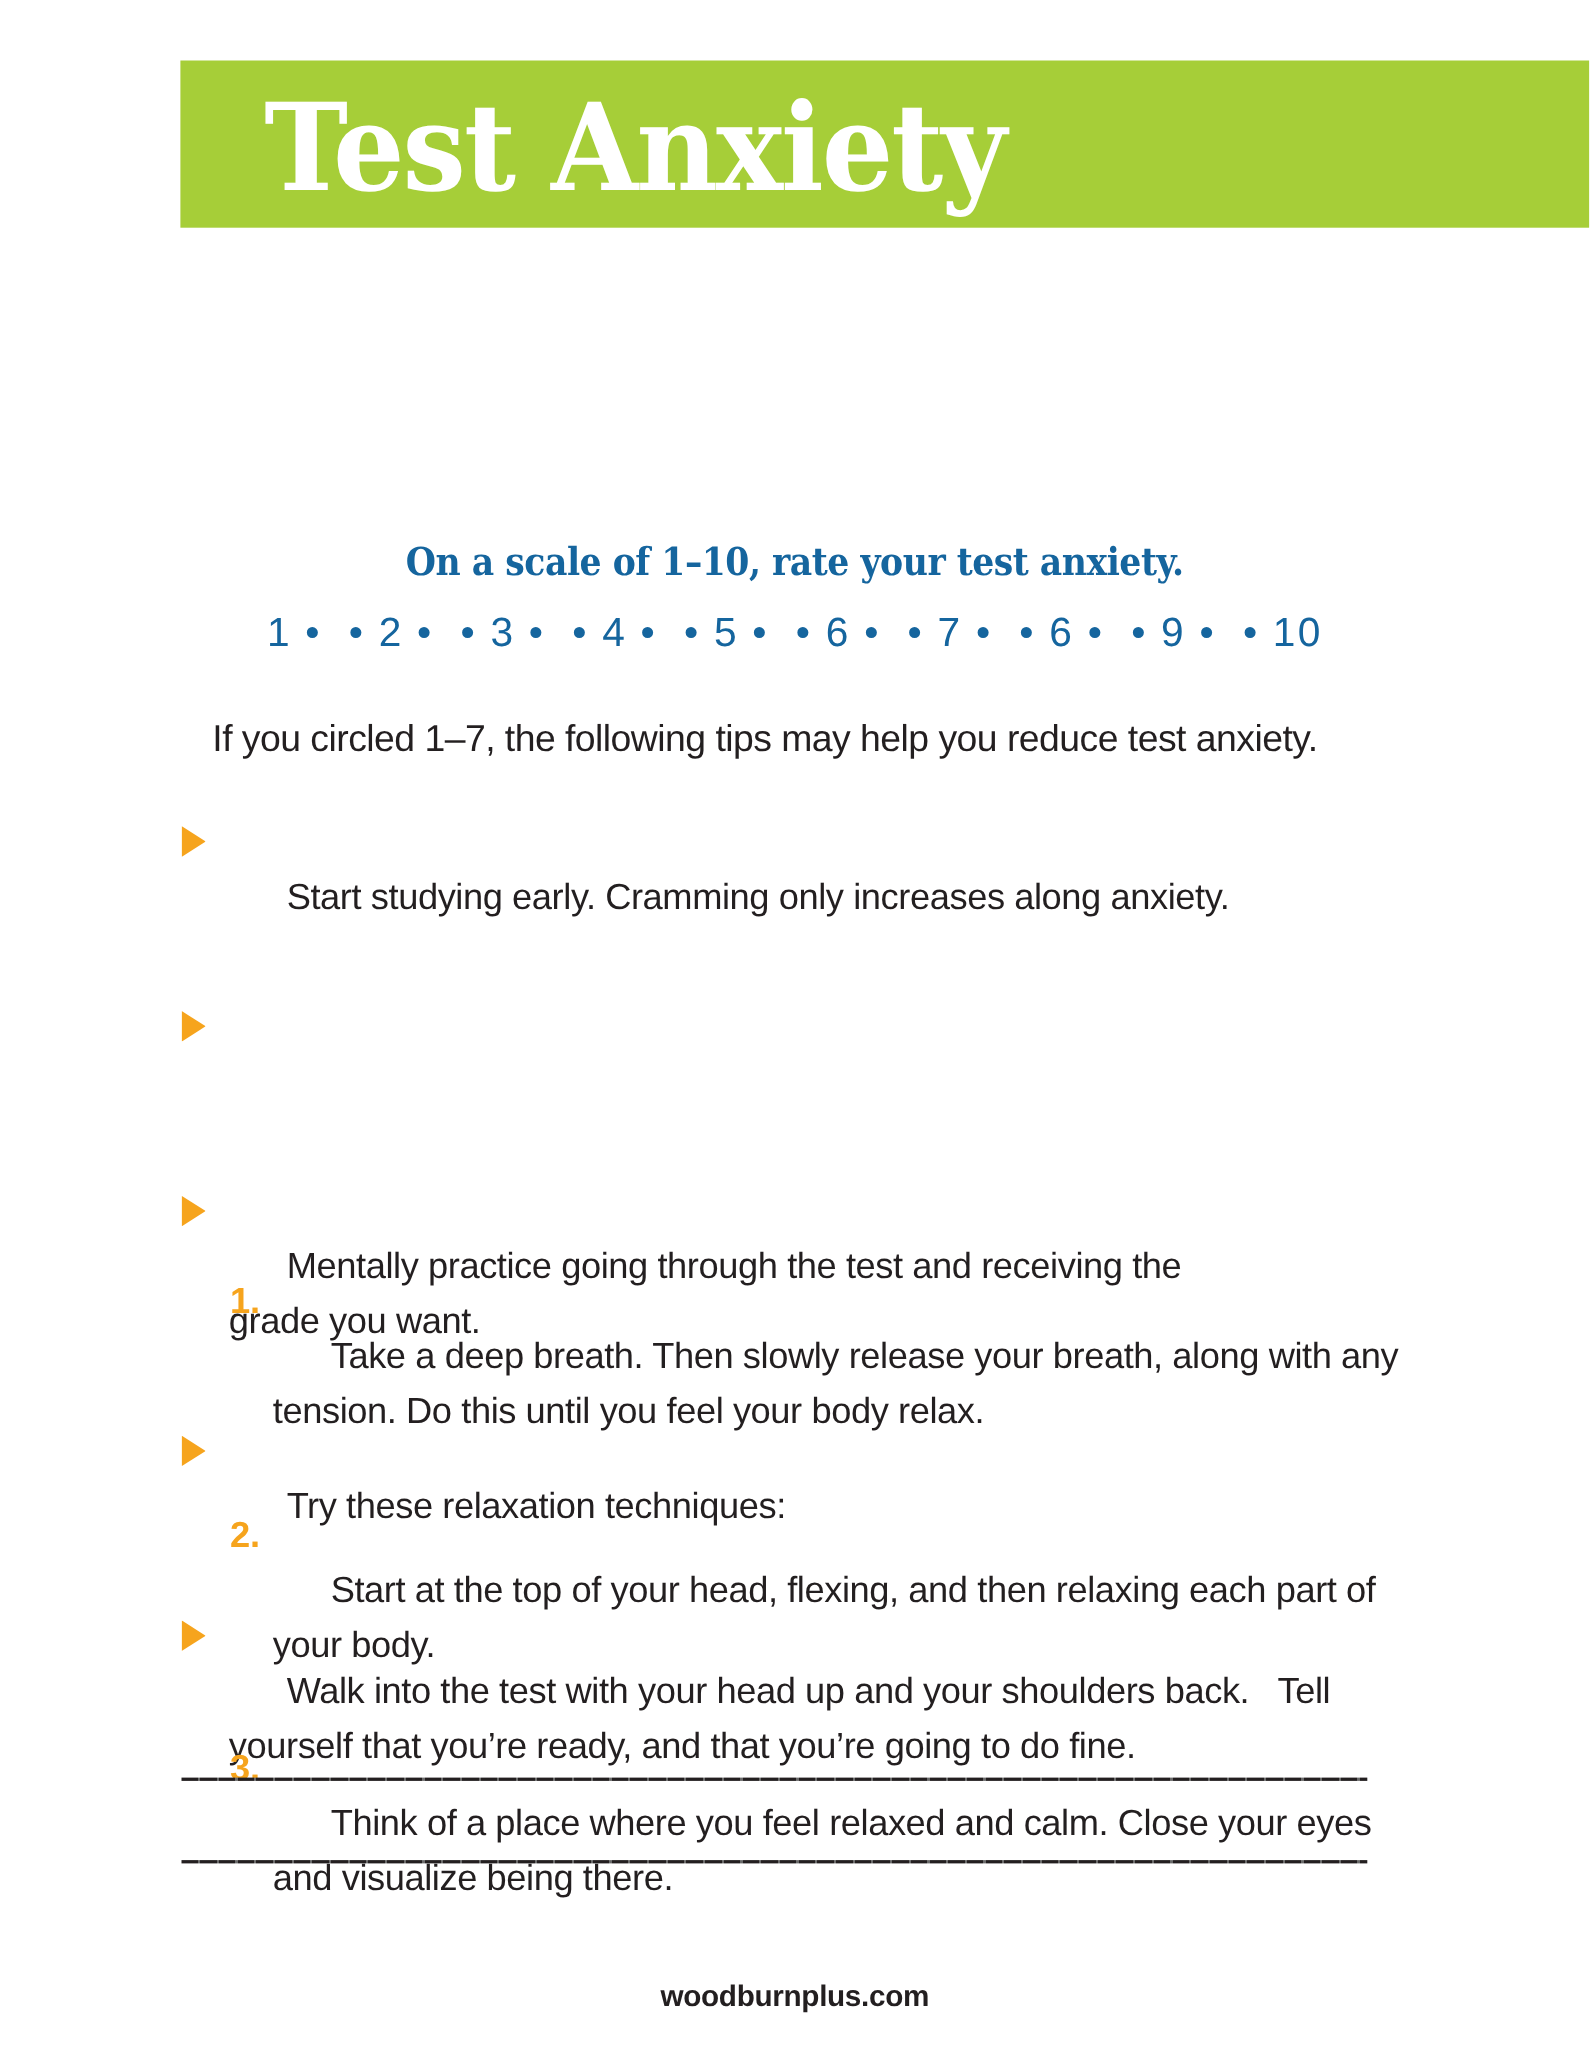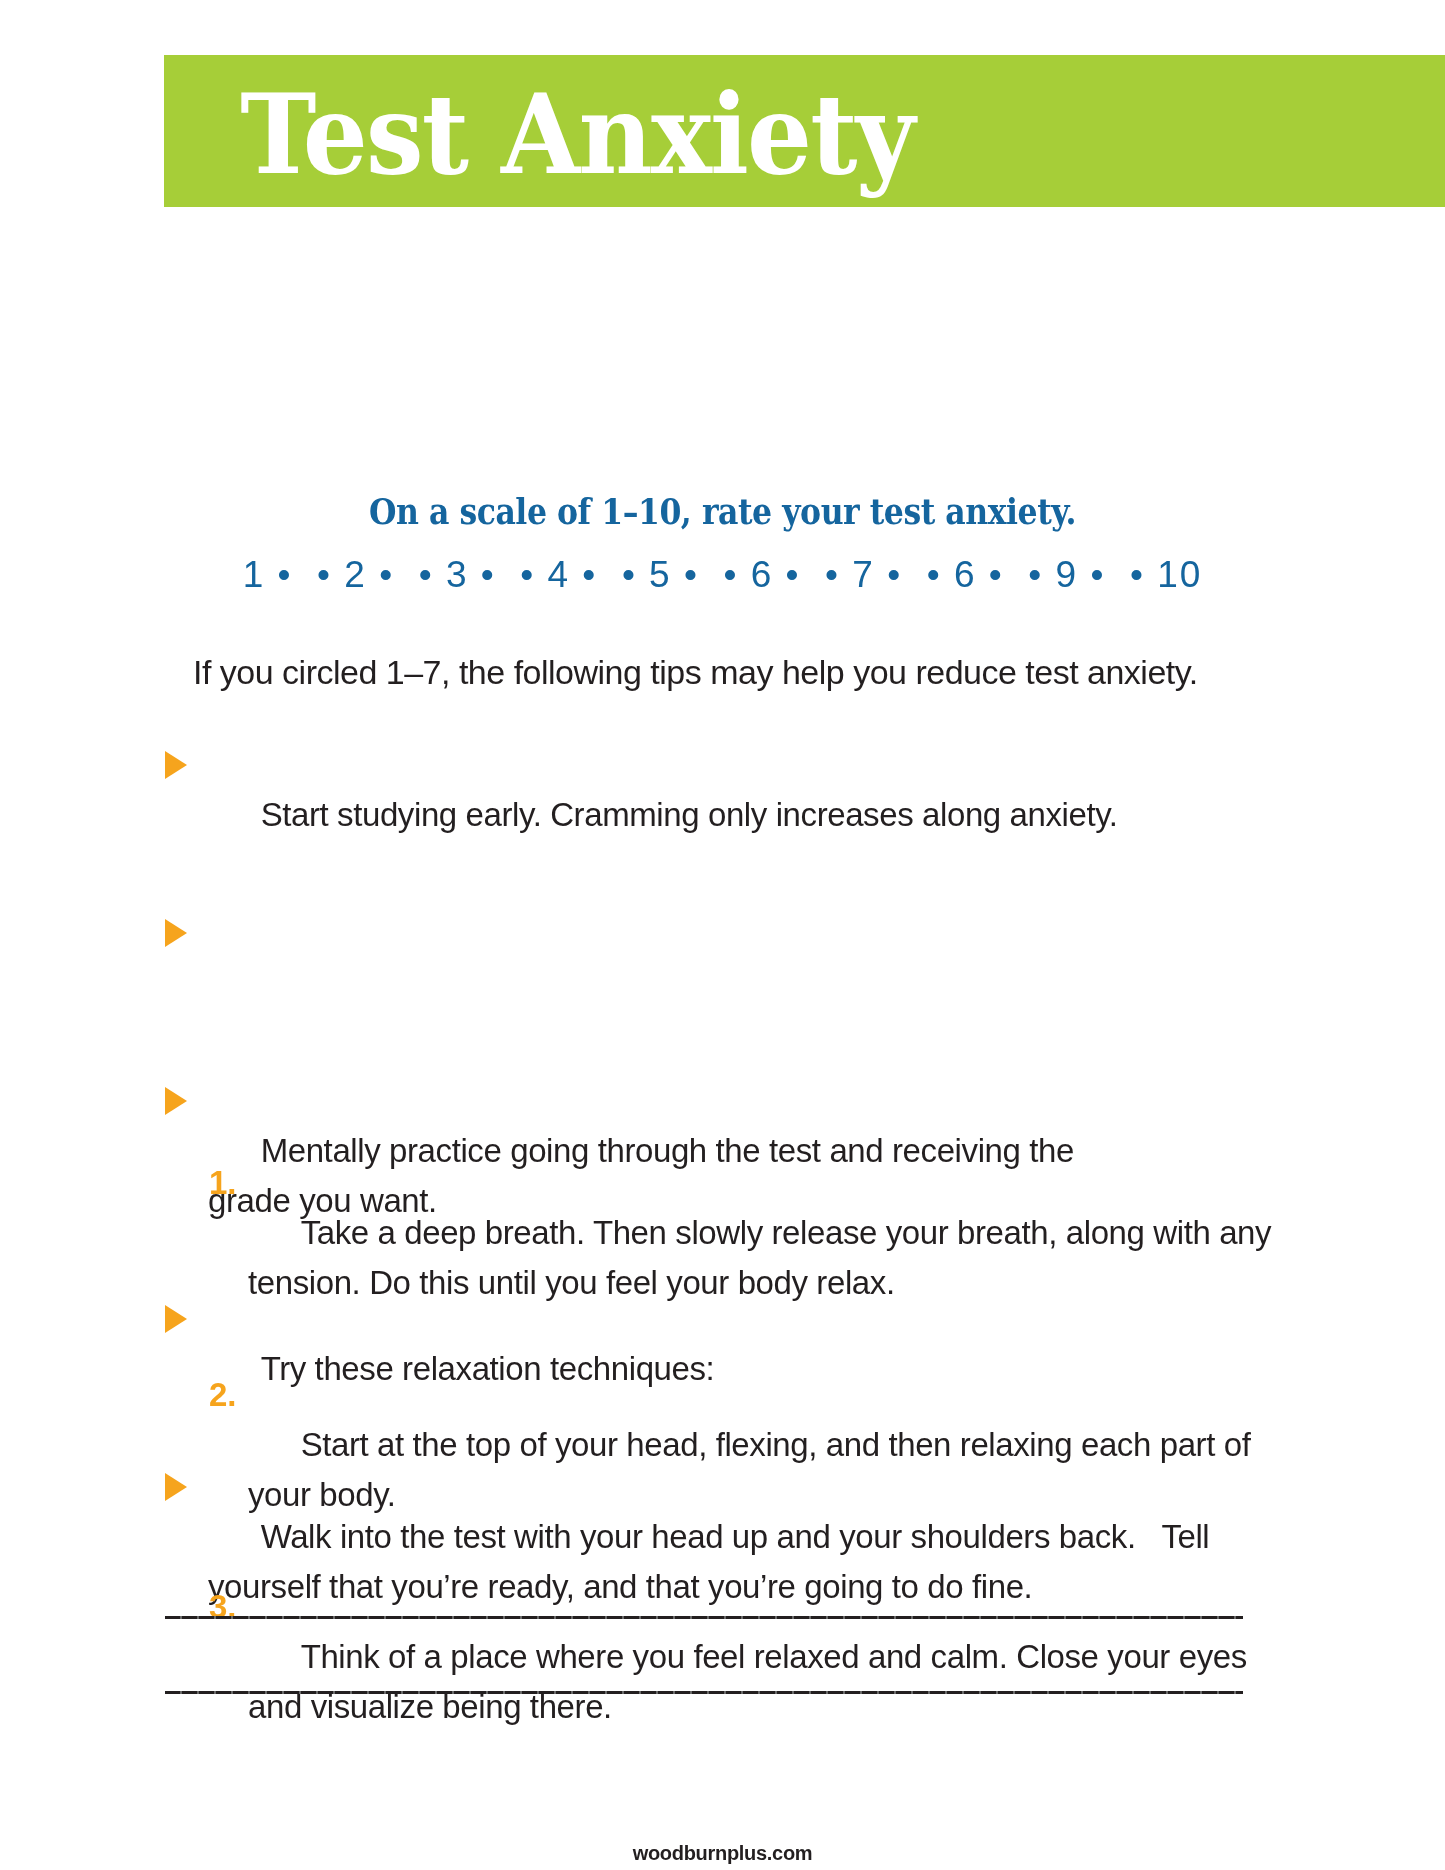--- a/index.html
+++ b/index.html
@@ -119,23 +119,22 @@
     position:absolute;left:165px;width:1078px;height:3px;
     background:repeating-linear-gradient(to right,
       var(--text-dark) 0px,var(--text-dark) 15px,#6a6a6a 15px,#6a6a6a 17px);
   }
   .line1{top:1616px;}
   .line2{top:1691px;}
   
   .footer{
     position:absolute;left:0;top:1800px;width:1445px;
     text-align:center;
-    font-size:20px;font-weight:bold;
+    font-size:27px;font-weight:bold;
     letter-spacing:-0.3px;
-    margin-top:42px;
   }
 </style>
 </head>
 <body>
 
 <div class="page">
 
   <header class="banner">
     <h1>Test Anxiety</h1>
   </header>

